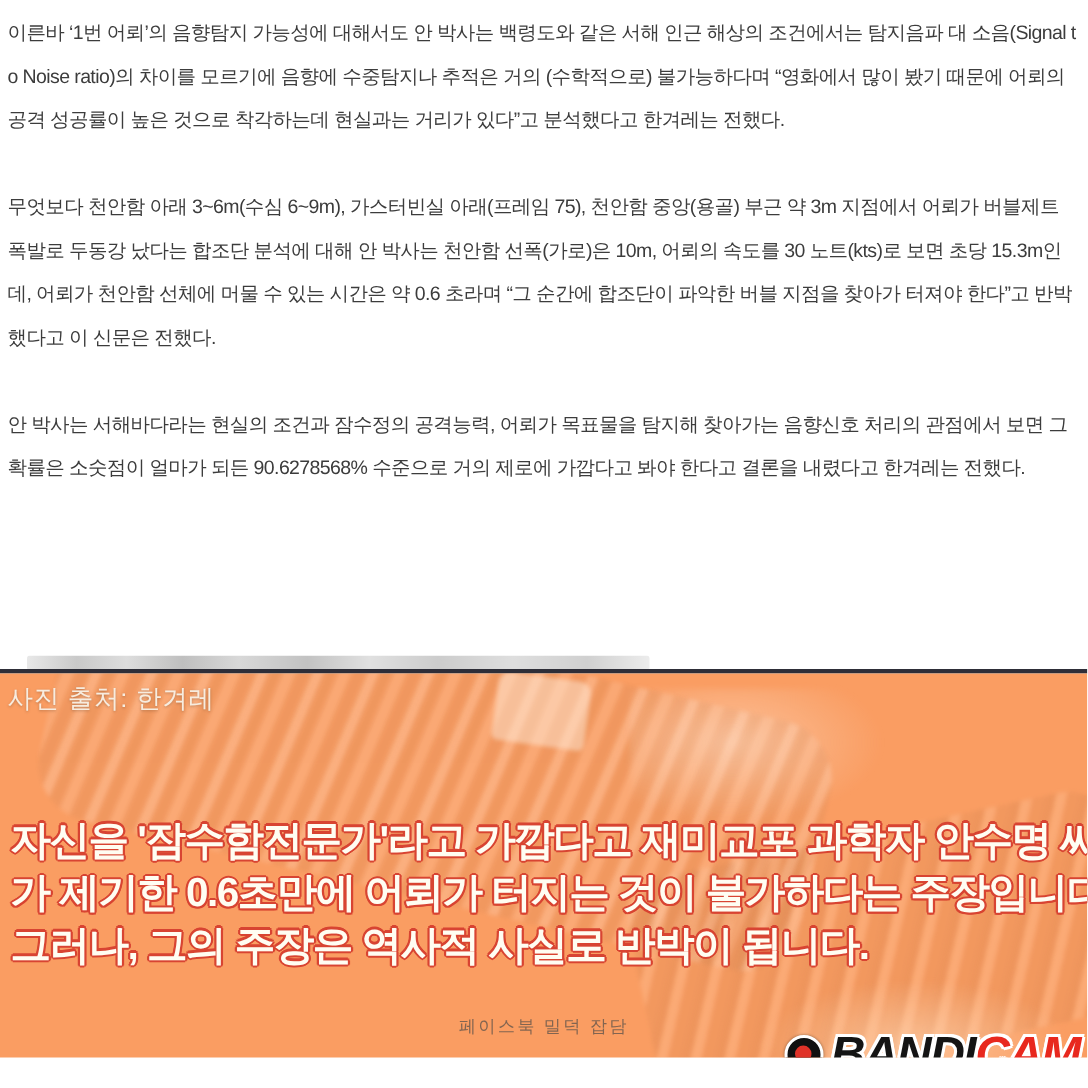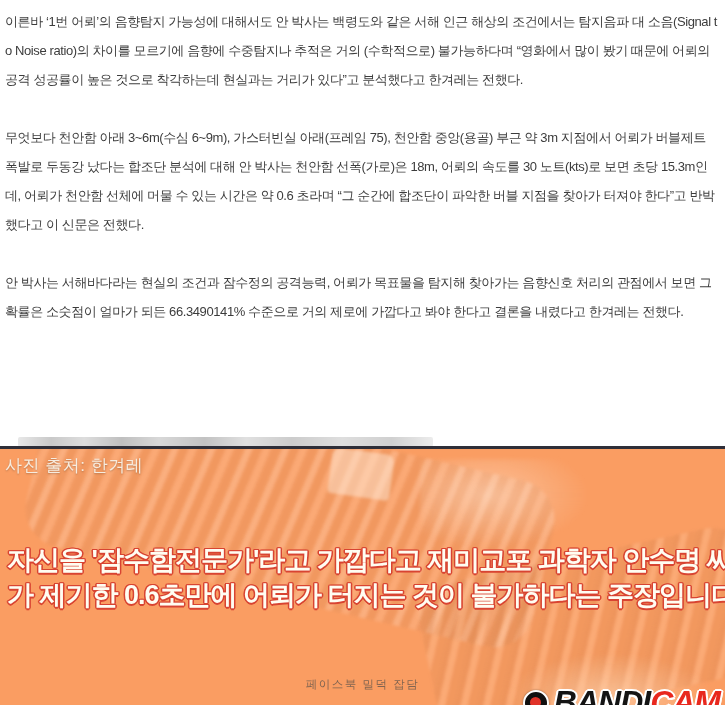--- a/index.html
+++ b/index.html
@@ -129,41 +129,42 @@
   .bandi-part{color:#141414;}
   .cam-part{color:#e8281e;}
 </style>
 </head>
 <body>
 
 <div class="page">
 
   <div class="article-text">
     <p>이른바 ‘1번 어뢰’의 음향탐지 가능성에 대해서도 안 박사는 백령도와 같은 서해 인근 해상의 조건에서는 탐지음파 대 소음(Signal to Noise ratio)의 차이를 모르기에 음향에 수중탐지나 추적은 거의 (수학적으로) 불가능하다며 “영화에서 많이 봤기 때문에 어뢰의 공격 성공률이 높은 것으로 착각하는데 현실과는 거리가 있다”고 분석했다고 한겨레는 전했다.</p>
-    <p>무엇보다 천안함 아래 3~6m(수심 6~9m), 가스터빈실 아래(프레임 75), 천안함 중앙(용골) 부근 약 3m 지점에서 어뢰가 버블제트 폭발로 두동강 났다는 합조단 분석에 대해 안 박사는 천안함 선폭(가로)은 18m, 어뢰의 속도를 30 노트(kts)로 보면 초당 15.3m인데, 어뢰가 천안함 선체에 머물 수 있는 시간은 약 0.6 초라며 “그 순간에 합조단이 파악한 버블 지점을 찾아가 터져야 한다”고 반박했다고 이 신문은 전했다.</p>
-    <p>안 박사는 서해바다라는 현실의 조건과 잠수정의 공격능력, 어뢰가 목표물을 탐지해 찾아가는 음향신호 처리의 관점에서 보면 그 확률은 소숫점이 얼마가 되든 66.3490141% 수준으로 거의 제로에 가깝다고 봐야 한다고 결론을 내렸다고 한겨레는 전했다.</p>
+    <p>무엇보다 천안함 아래 3~6m(수심 6~9m), 가스터빈실 아래(프레임 75), 천안함 중앙(용골) 부근 약 3m 지점에서 어뢰가 버블제트 폭발로 두동강 났다는 합조단 분석에 대해 안 박사는 천안함 선폭(가로)은 10m, 어뢰의 속도를 30 노트(kts)로 보면 초당 15.3m인데, 어뢰가 천안함 선체에 머물 수 있는 시간은 약 0.6 초라며 “그 순간에 합조단이 파악한 버블 지점을 찾아가 터져야 한다”고 반박했다고 이 신문은 전했다.</p>
+    <p>안 박사는 서해바다라는 현실의 조건과 잠수정의 공격능력, 어뢰가 목표물을 탐지해 찾아가는 음향신호 처리의 관점에서 보면 그 확률은 소숫점이 얼마가 되든 90.6278568% 수준으로 거의 제로에 가깝다고 봐야 한다고 결론을 내렸다고 한겨레는 전했다.</p>
   </div>
 
   <div class="photo-section">
     <div class="ship-sliver"></div>
     <div class="dark-line"></div>
 
     <div class="orange-overlay">
 
       <div class="ghost ghost-hull"></div>
       <div class="ghost ghost-funnel"></div>
       <div class="ghost ghost-super"></div>
       <div class="ghost ghost-stern"></div>
       <div class="ghost ghost-glow"></div>
 
       <div class="photo-credit">사진 출처: 한겨레</div>
 
       <div class="caption-block">
         <div class="caption-line">자신을 '잠수함전문가'라고 가깝다고 재미교포 과학자 안수명 씨</div>
         <div class="caption-line">가 제기한 0.6초만에 어뢰가 터지는 것이 불가하다는 주장입니다.</div>
+        <div class="caption-line">그러나, 그의 주장은 역사적 사실로 반박이 됩니다.</div>
       </div>
 
       <div class="fb-text">페이스북 밀덕 잡담</div>
 
       <div class="bandicam">
         <span class="rec-icon">
             <span class="rec-dot"></span>
           </span>
         <span class="bandicam-text"><span class="bandi-part">BANDI</span><span class="cam-part">CAM</span></span>
       </div>

